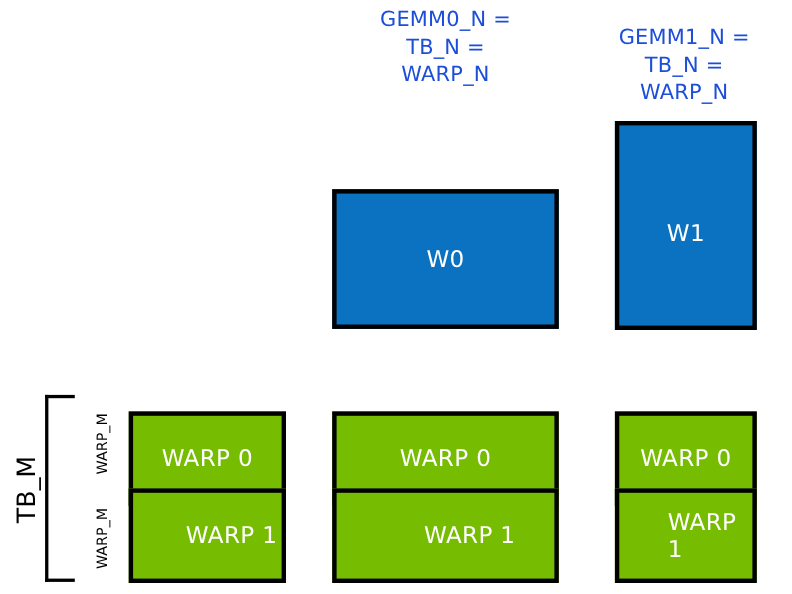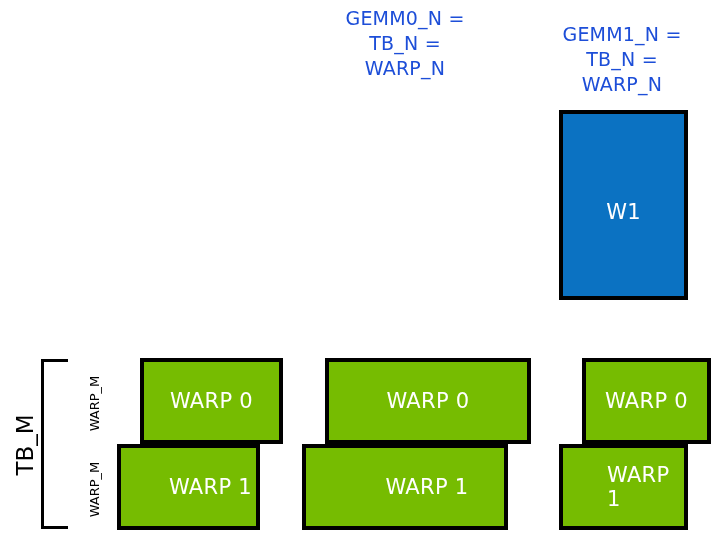--- a/index.html
+++ b/index.html
@@ -92,21 +92,21 @@
     box-sizing: border-box;
     border: 4px solid #000000;
     background: #76bc01;
     display: flex;
     align-items: center;
     justify-content: center;
     color: #ffffff;
     font-size: 21px;
     letter-spacing: 0.3px;
   }
-  .green-cell.row0 { top: 0px;  height: 86px; margin-left: 23px; }
+  .green-cell.row0 { top: 16px;  height: 86px; }
   .green-cell.row1 { top: 86px; height: 86px; padding-left: 44px; }
 
   
   #tbm-bracket {
     position: absolute;
     left: 41px;
     top: 359px;
     width: 27px;
     height: 170px;
     box-sizing: border-box;
@@ -152,20 +152,21 @@
 <div id="canvas">
 
   <div class="col-caption" id="caption-gemm0">GEMM0_N =
 TB_N =
 WARP_N</div>
 
   <div class="col-caption" id="caption-gemm1">GEMM1_N =
 TB_N =
 WARP_N</div>
 
+  <div class="block blue" id="warp-box-w0">W0</div>
 
   <div class="block blue" id="warp-box-w1">W1</div>
 
   <div id="tbm-bracket"></div>
 
   <div class="vlabel" id="label-tb-m">TB_M</div>
 
   <div class="vlabel" id="label-warp-m-0">WARP_M</div>
 
   <div class="vlabel" id="label-warp-m-1">WARP_M</div>

